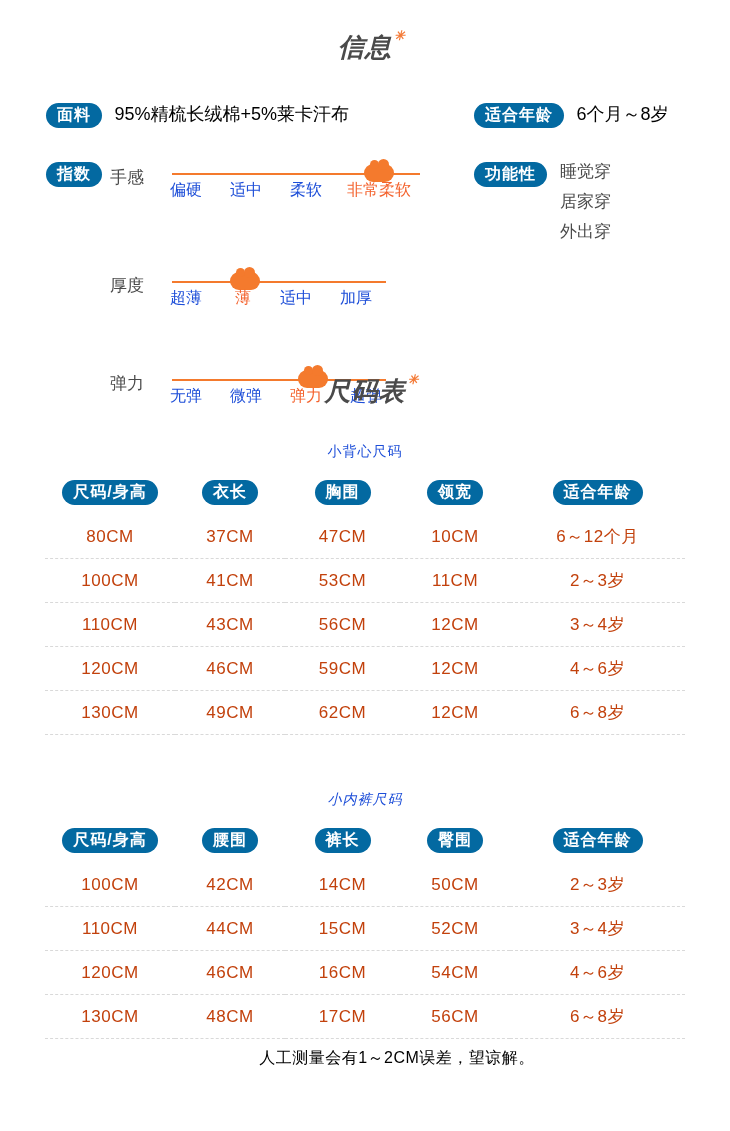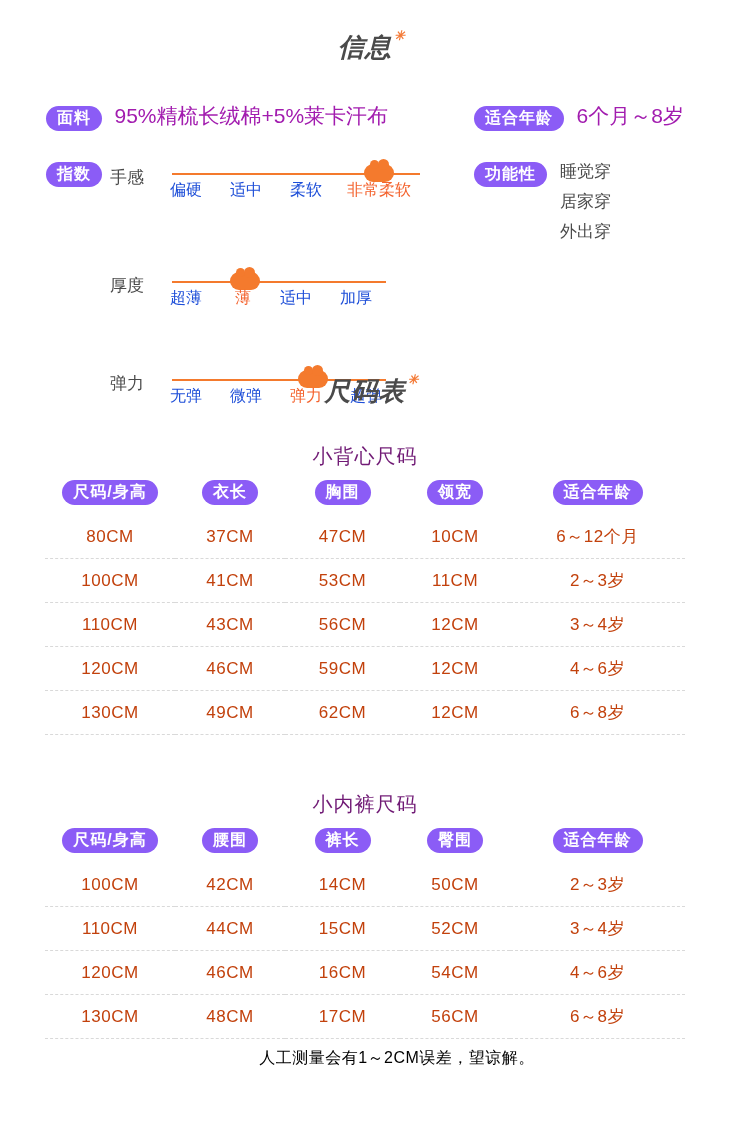--- a/index.html
+++ b/index.html
@@ -41,21 +41,21 @@
     top: -2px;
     right: -14px;
     font-size: 13px;
     color: #f47b38;
     font-weight: bold;
   }
 
   
   .pill {
     display: inline-block;
-    background: #8b5cf6;
+    background: #0369a1;
     color: #ffffff;
     border-radius: 13px;
     font-size: 16px;
     font-weight: bold;
     padding: 4px 11px 5px 11px;
     line-height: 1;
     white-space: nowrap;
     letter-spacing: 1px;
   }
 
@@ -63,22 +63,22 @@
   .info {
     position: absolute;
     left: 0;
     top: 86px;
     width: 730px;
   }
   .info-row {
     position: absolute;
   }
   .plain {
-    font-size: 21px;
-    color: #a21caf;
+    font-size: 18px;
+    color: #000000;
   }
 
   
   .slider {
     position: relative;
     height: 40px;
   }
   .slider-line {
     position: absolute;
     left: 0;
@@ -141,22 +141,22 @@
   .func-list div {
     font-size: 17px;
     color: #4a4a4a;
     line-height: 30px;
     font-family: Liberation Mono, monospace;
   }
 
   
   .table-caption {
     text-align: center;
-    font-size: 20px;
-    color: #701a75;
+    font-size: 14px;
+    color: #1d4ed8;
     letter-spacing: 1px;
   }
   table.size {
     border-collapse: collapse;
     width: 640px;
     margin: 0 auto;
     table-layout: fixed;
   }
   table.size th {
     padding: 6px 0 10px 0;
@@ -317,21 +317,21 @@
           <td>130CM</td>
           <td>49CM</td>
           <td>62CM</td>
           <td>12CM</td>
           <td>6～8岁</td>
         </tr>
       </tbody>
     </table>
   </div>
 
-  <div class="table-caption" style="position:absolute; left:0; top:791px; width:730px;">小内裤尺码</div>
+  <div class="table-caption" style="position:absolute; left:0; top:791px; width:730px;font-style:italic;">小内裤尺码</div>
 
   <div style="position:absolute; left:45px; top:822px; width:640px;">
     <table class="size">
       <colgroup>
         <col style="width:130px">
           <col style="width:110px">
           <col style="width:115px">
           <col style="width:110px">
           <col style="width:175px">
       </colgroup>

